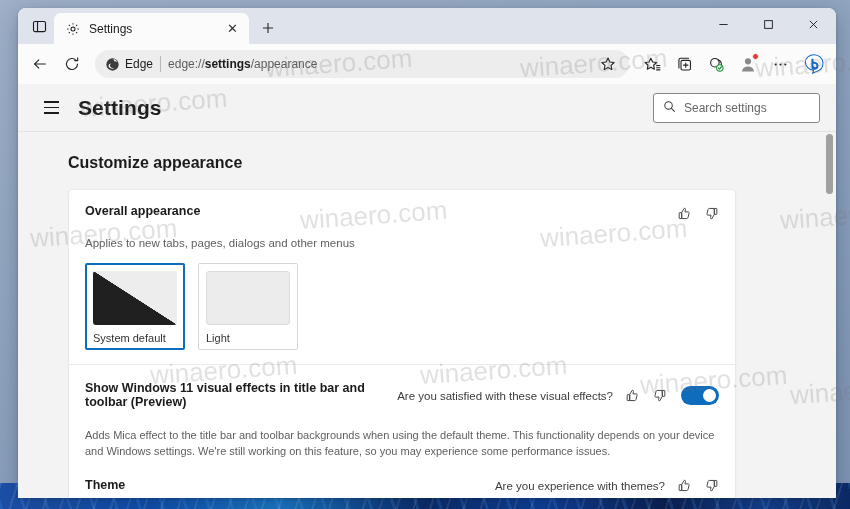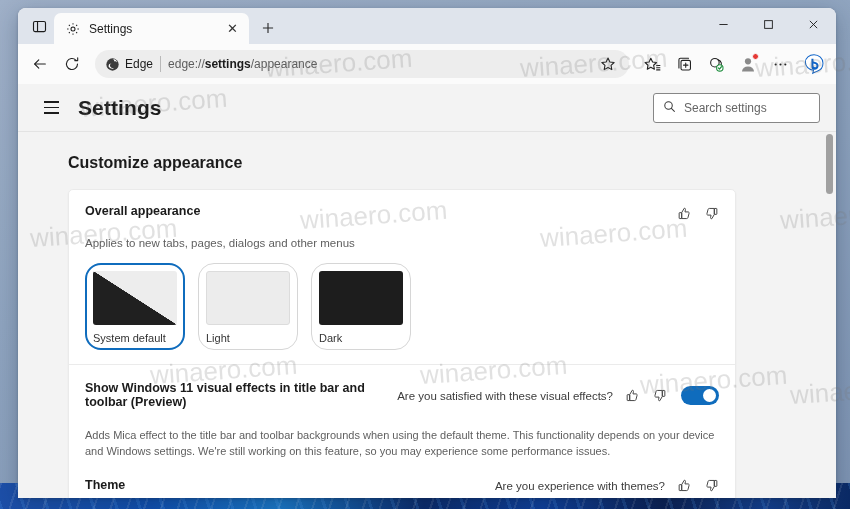--- a/index.html
+++ b/index.html
@@ -145,21 +145,21 @@
   }
   .feedback-text { font-size: 11.5px; color: #3c3c3c; white-space: nowrap; }
   .thumb-btn {
     width: 16px; height: 16px; display: flex; align-items: center;
     justify-content: center; cursor: pointer; color: #444;
   }
 
   
   .appearance-options { display: flex; gap: 13px; margin-top: 14px; padding-bottom: 14px; }
   .opt-card {
-    width: 100px; border: 1px solid #d6d6d6; border-radius: 16px;
+    width: 100px; border: 1px solid #d6d6d6; border-radius: 2px;
     padding: 7px 7px 5px 7px; cursor: pointer; background: #fff;
   }
   .opt-card.selected { border: 2px solid #0f6cbd; padding: 6px 6px 4px 6px; }
   .opt-preview { width: 100%; height: 54px; border-radius: 3px; overflow: hidden; }
   .opt-preview.system { background: #ededed; position: relative; }
   .opt-preview.system::before {
     content:""; position:absolute; inset:0;
     background: linear-gradient(to bottom left, transparent 49.6%, #202020 50%);
   }
   .opt-preview.light { background: #ececec; border: 1px solid #dcdcdc; }
@@ -401,24 +401,20 @@
           </div>
 
           <div class="appearance-options">
             <div class="opt-card selected">
               <div class="opt-preview system"></div>
               <div class="opt-label">System default</div>
             </div>
             <div class="opt-card">
               <div class="opt-preview light"></div>
               <div class="opt-label">Light</div>
-            </div>
-            <div class="opt-card">
-              <div class="opt-preview dark"></div>
-              <div class="opt-label">Dark</div>
             </div>
           </div>
 
           <div class="divider"></div>
 
           <div class="mica-row">
             <div class="mica-title">Show Windows 11 visual effects in title bar and toolbar (Preview)</div>
             <div class="feedback">
               <span class="feedback-text">Are you satisfied with these visual effects?</span>
               <span class="thumb-btn">

